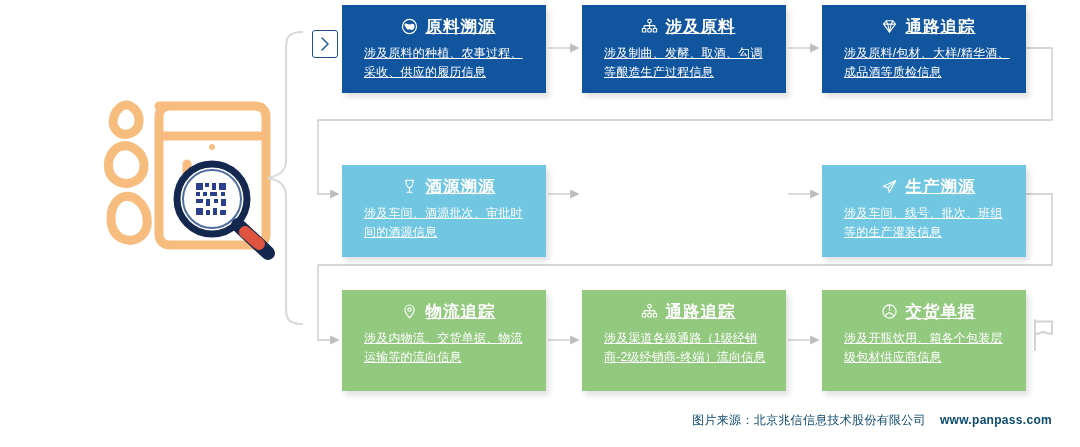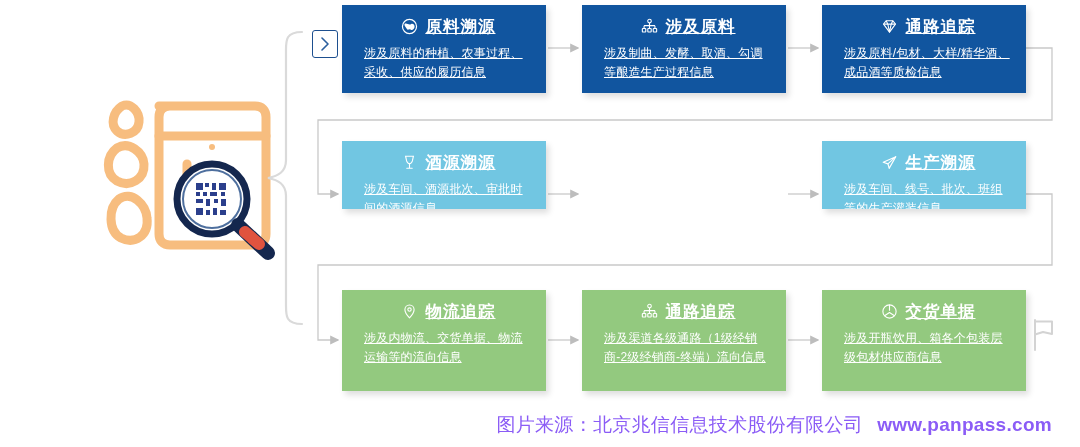--- a/index.html
+++ b/index.html
@@ -106,41 +106,41 @@
 
   .row-cyan  .card-desc,
   .row-green .card-desc { color: #ffffff; }
 
   
   .col1 { left: 342px; width: 204px; }
   .col2 { left: 582px; width: 204px; }
   .col3 { left: 822px; width: 204px; }
 
   .r1 { top: 5px;   height: 88px; }
-  .r2 { top: 141px; height: 68px; }
+  .r2 { top: 165px; height: 92px; }
   .r3 { top: 290px; height: 101px; }
 
   
   #flag {
     position: absolute;
     left: 1030px;
     top: 318px;
     width: 26px;
     height: 34px;
   }
 
   
   #footer {
     position: absolute;
     left: 0;
     top: 412px;
     width: 1052px;
     text-align: right;
-    font-size: 19px;
-    color: #8b5cf6;
+    font-size: 12px;
+    color: #0c4a6e;
     letter-spacing: 0.3px;
   }
   #footer .src { margin-right: 14px; }
   #footer .url { font-weight: bold; }
 </style>
 </head>
 <body>
 
 <div id="stage">
 

